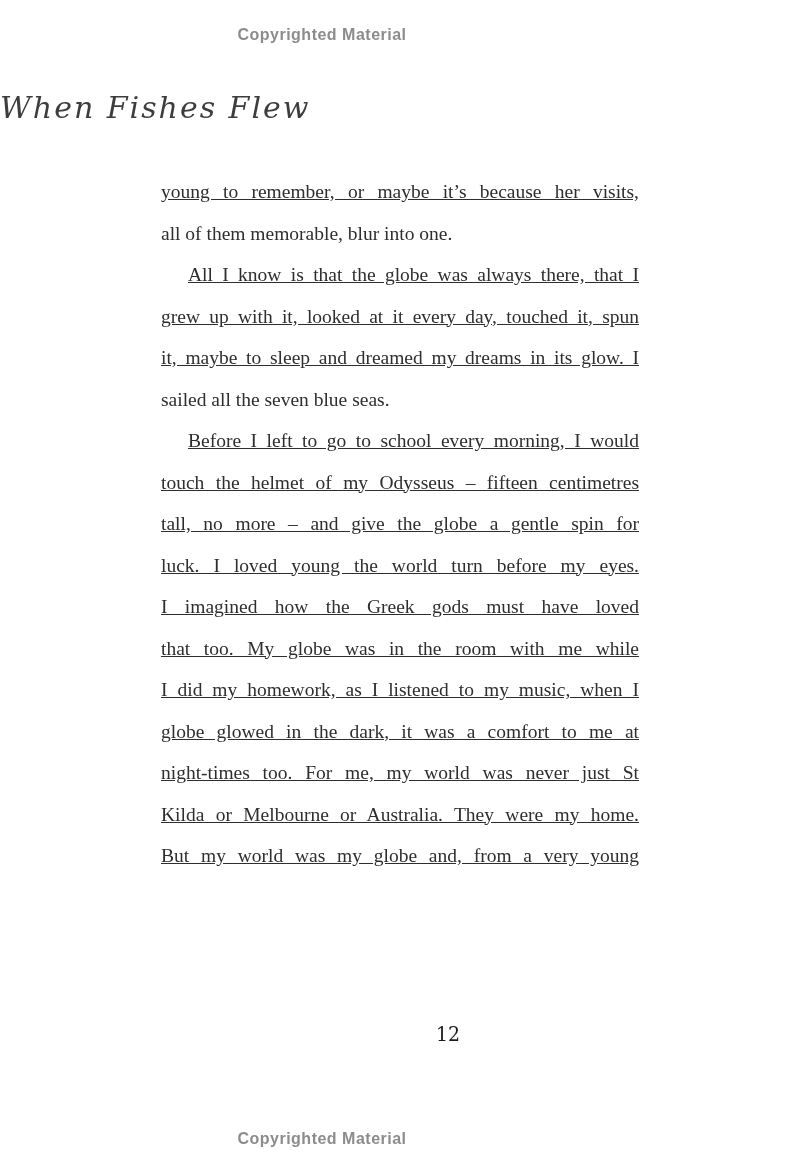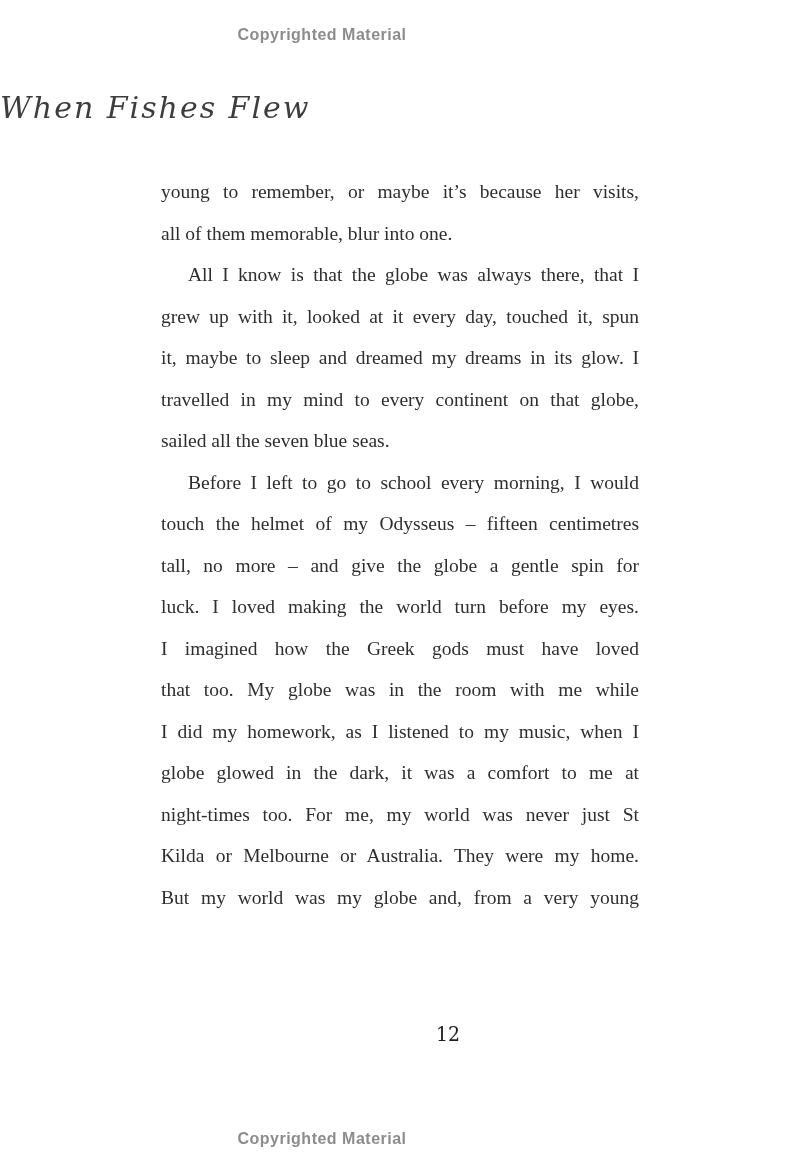--- a/index.html
+++ b/index.html
@@ -50,20 +50,21 @@
     color: #2e2e2e;
   }
   .body-text .line {
     text-align: justify;
     text-align-last: left;
     white-space: nowrap;
   }
   .body-text .line.justify {
     text-align-last: justify;
     white-space: normal;
+    text-decoration: underline;
   }
   .body-text .line.indent {
     text-indent: 27px;
   }
   .page-number {
     position: absolute;
     top: 1022px;
     left: 0;
     width: 800px;
     text-align: center;
@@ -81,26 +82,25 @@
   <div class="notice top">Copyrighted Material</div>
 
   <div class="running-head">When Fishes Flew</div>
 
   <div class="body-text">
       <div class="line justify">young to remember, or maybe it’s because her visits,</div>
       <div class="line">all of them memorable, blur into one.</div>
       <div class="line justify indent">All I know is that the globe was always there, that I</div>
       <div class="line justify">grew up with it, looked at it every day, touched it, spun</div>
       <div class="line justify">it, maybe to sleep and dreamed my dreams in its glow. I</div>
-      <div class="line justify">travelled in my mind to every continent on that globe,</div>
       <div class="line">sailed all the seven blue seas.</div>
       <div class="line justify indent">Before I left to go to school every morning, I would</div>
       <div class="line justify">touch the helmet of my Odysseus – fifteen centimetres</div>
       <div class="line justify">tall, no more – and give the globe a gentle spin for</div>
-      <div class="line justify">luck. I loved making the world turn before my eyes.</div>
+      <div class="line justify">luck. I loved young the world turn before my eyes.</div>
       <div class="line justify">I imagined how the Greek gods must have loved</div>
       <div class="line justify">that too. My globe was in the room with me while</div>
       <div class="line justify">I did my homework, as I listened to my music, when I</div>
       <div class="line justify">globe glowed in the dark, it was a comfort to me at</div>
       <div class="line justify">night-times too. For me, my world was never just St</div>
       <div class="line justify">Kilda or Melbourne or Australia. They were my home.</div>
       <div class="line justify">But my world was my globe and, from a very young</div>
     </div>
 
   <div class="page-number">12</div>

